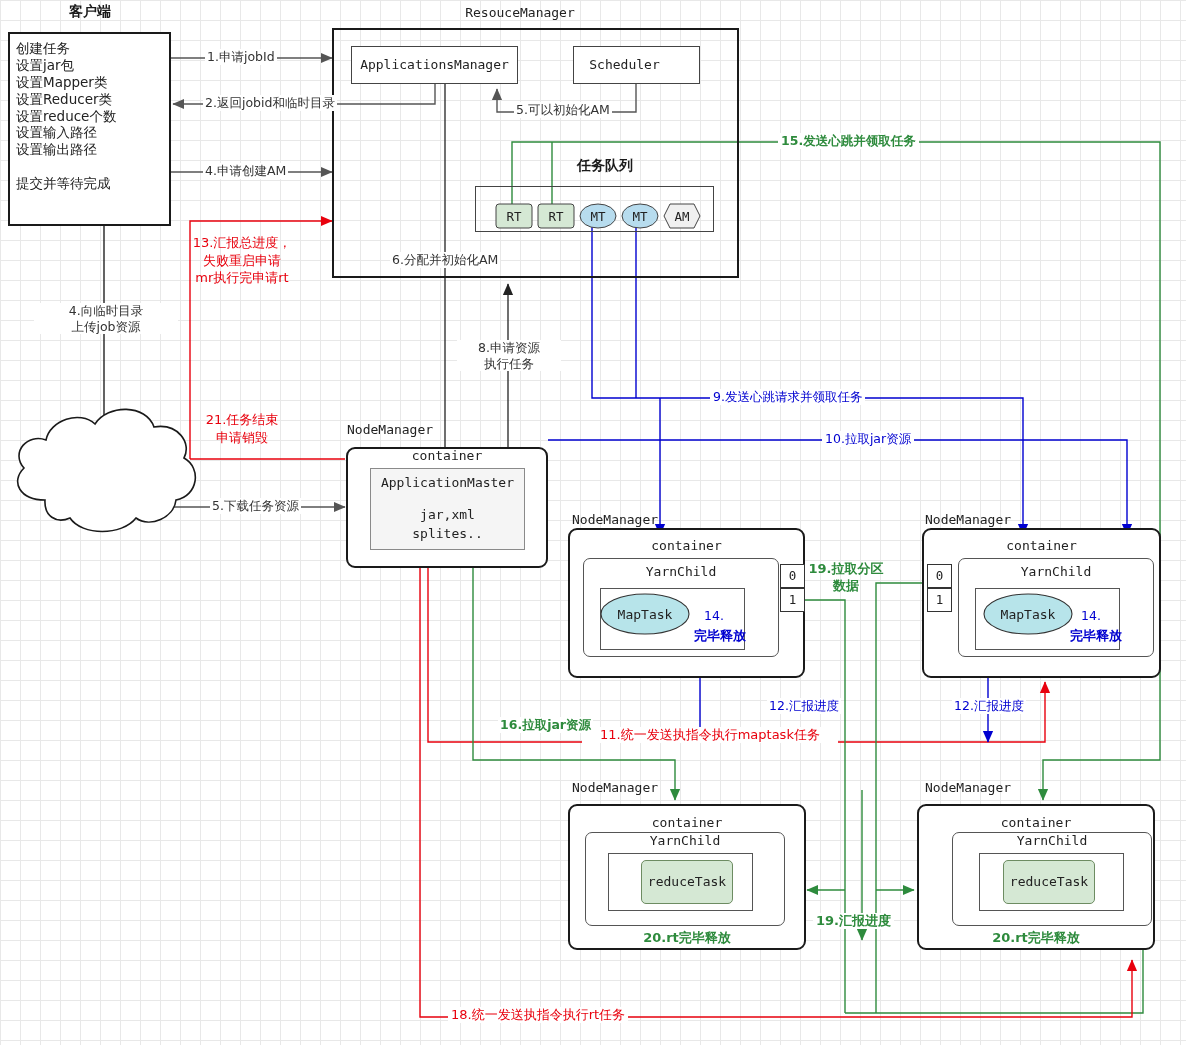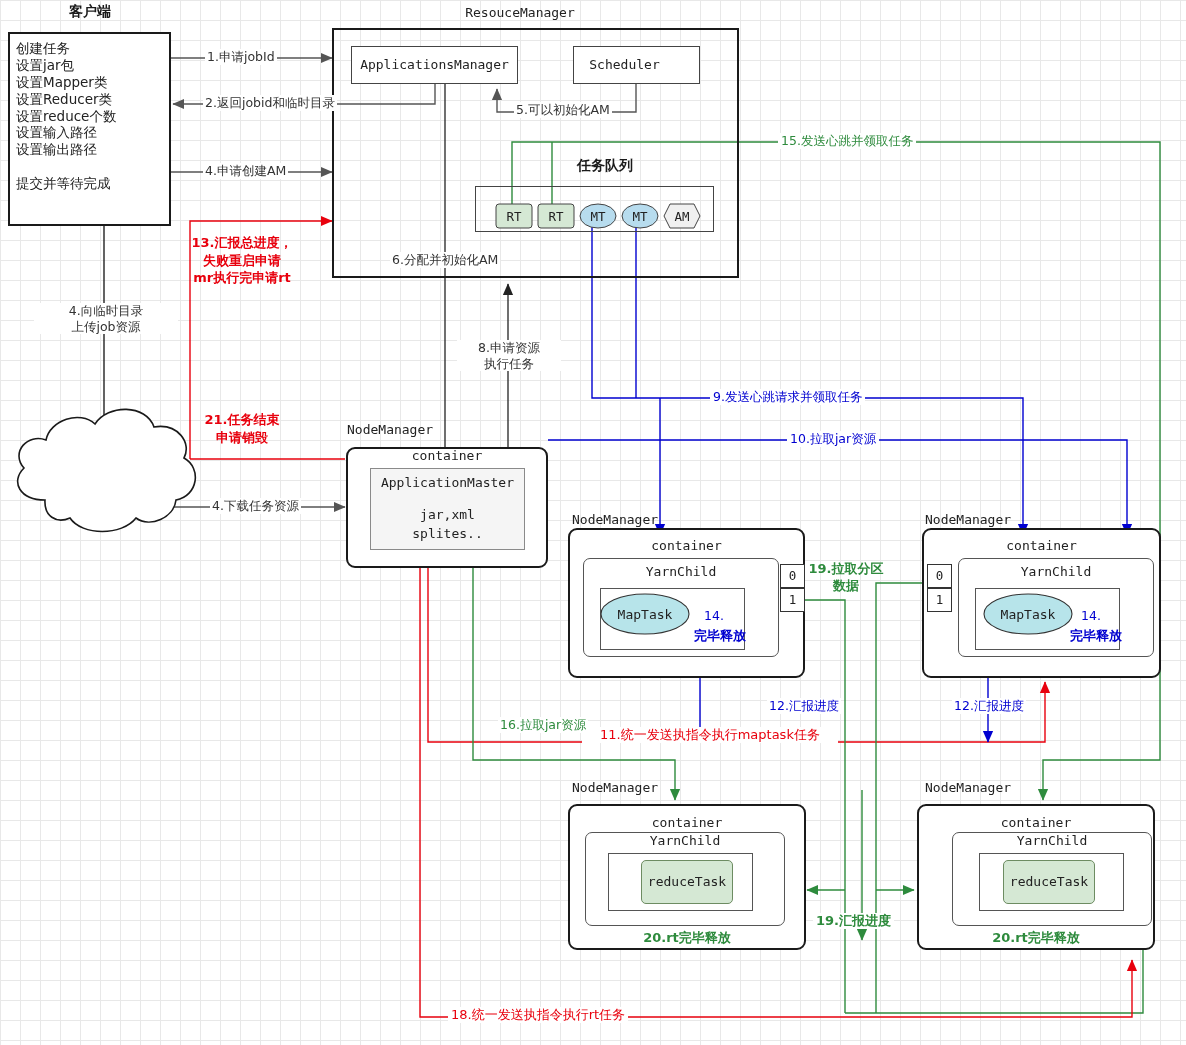--- a/index.html
+++ b/index.html
@@ -17,23 +17,23 @@
     background-size:20px 20px;
   }
   svg.layer{position:absolute;left:0;top:0;width:1186px;height:1045px;}
   .lbl{position:absolute;white-space:pre;line-height:1.25;}
   .mono{font-family:"DejaVu Sans Mono","Liberation Mono",monospace;}
   .sans{font-family:"DejaVu Sans","Liberation Sans",sans-serif;}
   .ctr{text-align:center;}
   .bx{position:absolute;box-sizing:border-box;background:#ffffff;}
   .title-blk{font-weight:bold;font-size:14px;color:#1a1a1a;}
   .edge-lbl{font-size:12.5px;color:#333;background:#ffffff;padding:0 2px;}
-  .edge-red{color:#e8000d;font-weight:bold;font-size:13px;}
+  .edge-red{color:#e8000d;font-weight:normal;font-size:13px;}
   .edge-blue{color:#0000d0;font-size:12.5px;}
-  .edge-green{color:#2e8b3d;font-size:12.5px;}
+  .edge-green{color:#2e8b3d;font-size:12.5px;font-weight:bold;}
   .edge-green-b{color:#2e8b3d;font-weight:bold;font-size:13px;}
 </style>
 </head>
 <body>
 
 <div id="canvas">
 
   <svg class="layer" viewBox="0 0 1186 1045">
     <defs>
       <marker id="ah-k" markerWidth="9" markerHeight="9" refX="8" refY="4.5" orient="auto">
@@ -231,25 +231,25 @@
   <div class="lbl mono ctr" style="left: 1003px; top: 874px; width: 92px; font-size: 13px; color: rgb(34, 34, 34); white-space: pre;">reduceTask</div>
   <div class="lbl sans ctr" style="left: 917px; top: 930px; width: 238px; font-weight: bold; font-size: 13px; color: rgb(46, 139, 61); white-space: pre;">20.rt完毕释放</div>
 
   <div class="lbl edge-lbl sans" style="left: 205px; top: 49px; white-space: pre;">1.申请jobId</div>
   <div class="lbl edge-lbl sans" style="left: 203px; top: 95px; white-space: pre;">2.返回jobid和临时目录</div>
   <div class="lbl edge-lbl sans ctr" style="left: 34px; top: 303px; width: 140px; white-space: pre;">4.向临时目录
 上传job资源</div>
   <div class="lbl edge-lbl sans" style="left: 203px; top: 163px; white-space: pre;">4.申请创建AM</div>
   <div class="lbl edge-lbl sans" style="left: 514px; top: 102px; white-space: pre;">5.可以初始化AM</div>
   <div class="lbl edge-lbl sans" style="left: 390px; top: 252px; white-space: pre;">6.分配并初始化AM</div>
-  <div class="lbl edge-lbl sans" style="left: 210px; top: 498px; white-space: pre;">4.下载任务资源</div>
+  <div class="lbl edge-lbl sans" style="left: 210px; top: 498px; white-space: pre;">5.下载任务资源</div>
   <div class="lbl edge-lbl sans ctr" style="left: 457px; top: 340px; width: 100px; white-space: pre;">8.申请资源
 执行任务</div>
   <div class="lbl edge-blue sans" style="left: 710px; top: 389px; background: rgb(255, 255, 255); padding: 0px 3px; white-space: pre;">9.发送心跳请求并领取任务</div>
-  <div class="lbl edge-blue sans" style="left: 787px; top: 431px; background: rgb(255, 255, 255); padding: 0px 3px; white-space: pre;">10.拉取jar资源</div>
+  <div class="lbl edge-blue sans" style="left: 822px; top: 431px; background: rgb(255, 255, 255); padding: 0px 3px; white-space: pre;">10.拉取jar资源</div>
   <div class="lbl edge-red sans" style="left: 582px; top: 727px; background: rgb(255, 255, 255); padding: 0px 18px; font-weight: normal; white-space: pre;">11.统一发送执指令执行maptask任务</div>
   <div class="lbl edge-blue sans" style="left: 767px; top: 698px; background: rgb(255, 255, 255); padding: 0px 2px; white-space: pre;">12.汇报进度</div>
   <div class="lbl edge-blue sans" style="left: 952px; top: 698px; background: rgb(255, 255, 255); padding: 0px 2px; white-space: pre;">12.汇报进度</div>
   <div class="lbl edge-red sans ctr" style="left: 186px; top: 234px; width: 112px; line-height: 1.35; white-space: pre;">13.汇报总进度，
 失败重启申请
 mr执行完申请rt</div>
   <div class="lbl edge-green sans" style="left: 778px; top: 133px; background: rgb(255, 255, 255); padding: 0px 3px; white-space: pre;">15.发送心跳并领取任务</div>
   <div class="lbl edge-green sans" style="left: 458px; top: 717px; background: rgb(255, 255, 255); padding: 0px 2px; white-space: pre; margin-left: 40px;">16.拉取jar资源</div>
   <div class="lbl edge-green-b sans ctr" style="left: 803px; top: 561px; width: 86px; line-height: 1.3; white-space: pre;">19.拉取分区
 数据</div>

